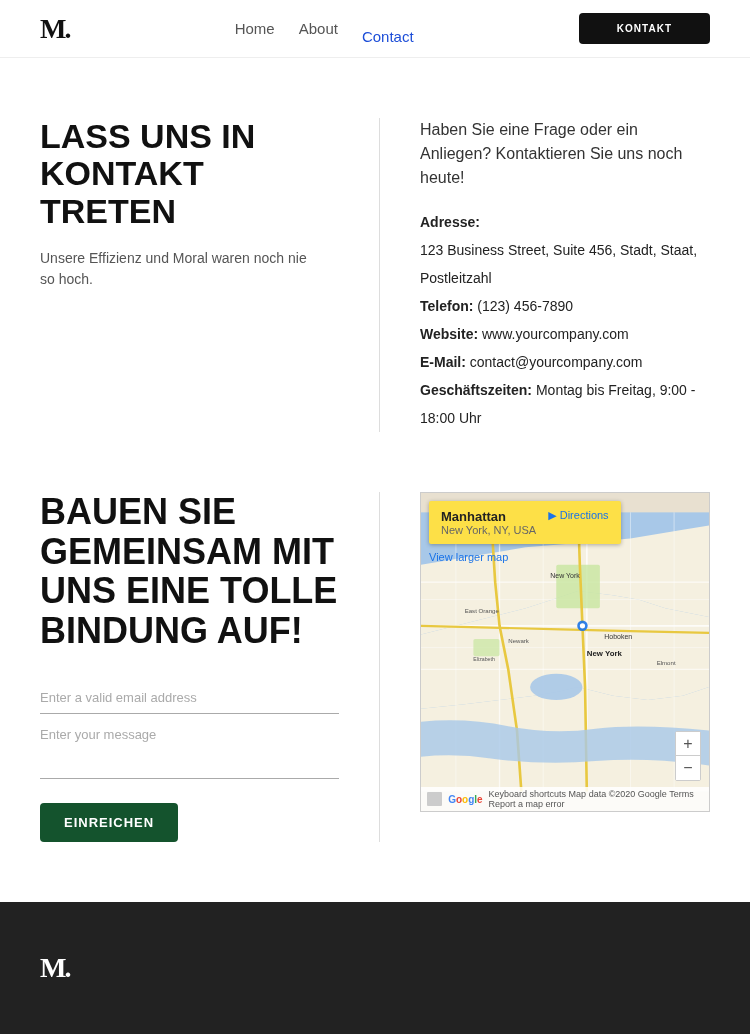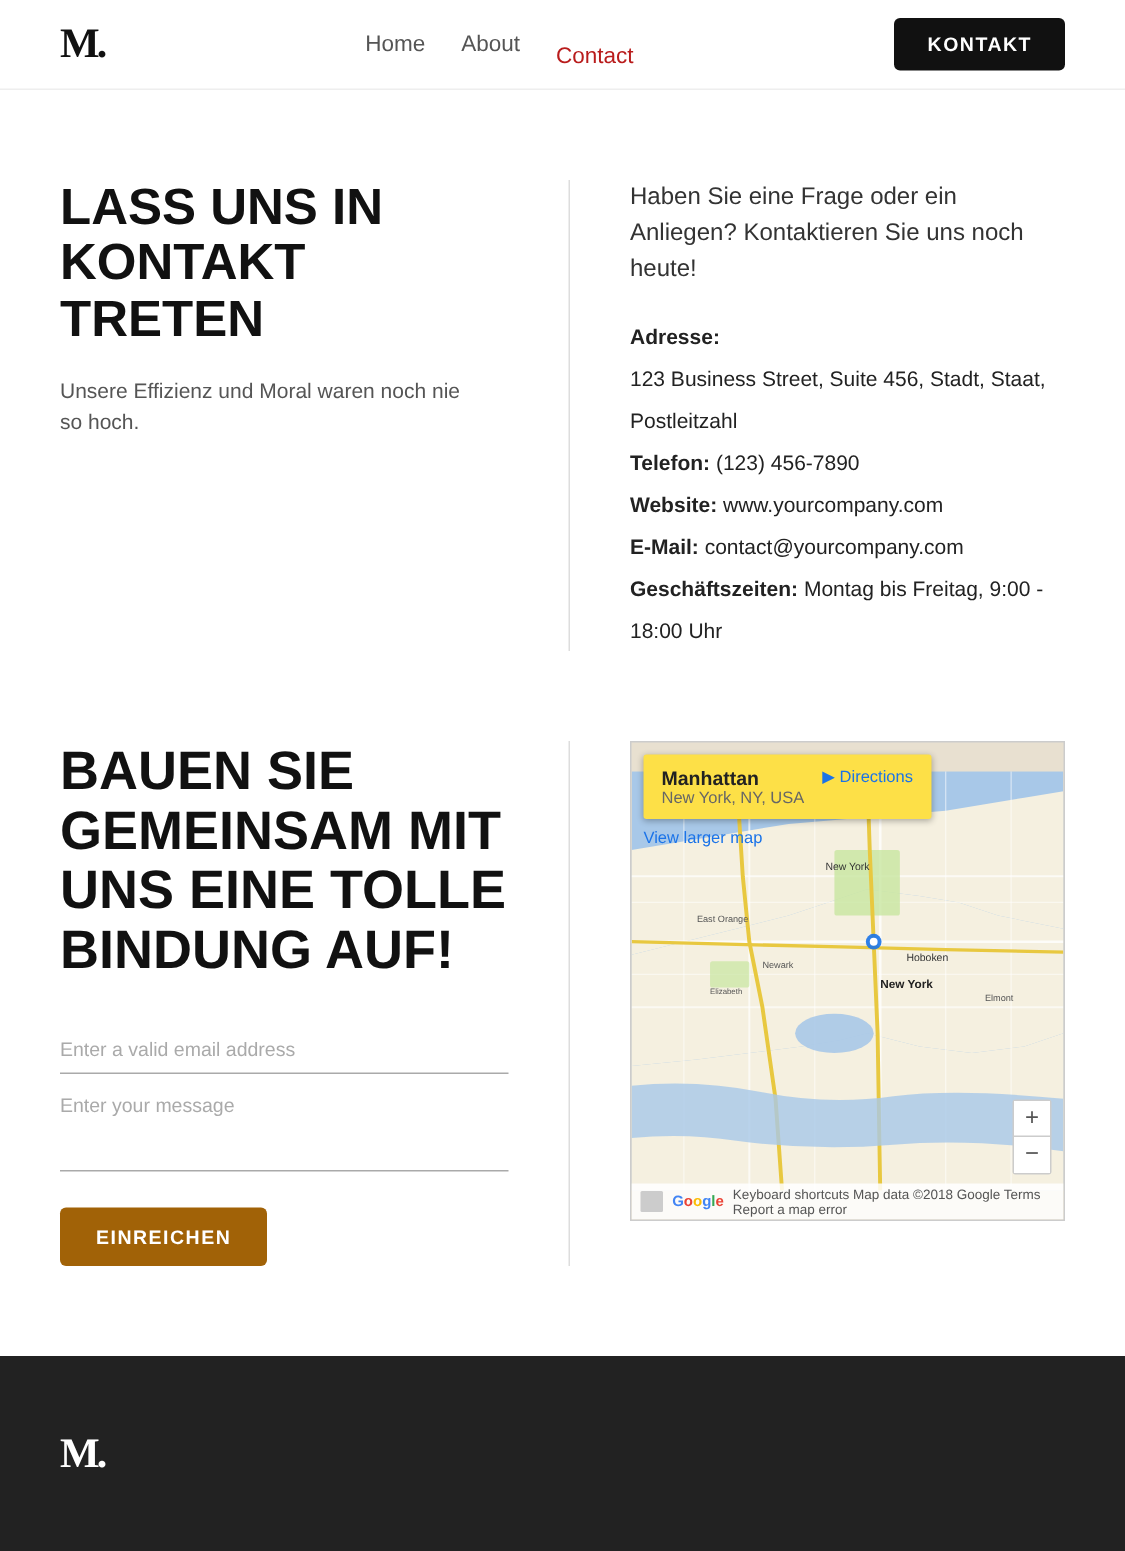--- a/index.html
+++ b/index.html
@@ -9,24 +9,24 @@
     nav {
       display: flex; align-items: center; justify-content: space-between;
       padding: 12px 40px; border-bottom: 1px solid #eee;
     }
     .logo {
       font-size: 28px; font-weight: 900; letter-spacing: -2px; color: #111;
       font-family: Georgia, serif;
     }
     .nav-links { display: flex; gap: 24px; align-items: center; }
     .nav-links a { text-decoration: none; color: #555; font-size: 15px; }
-    .nav-links a.active { color: #b91c1c; margin-top: 16px; }
+    .nav-links a.active { color: #1d4ed8; margin-top: 16px; }
     .nav-btn {
       background: #111; color: #fff; border: none; border-radius: 4px;
-      padding: 10px 22px; font-size: 13px; font-weight: bold; letter-spacing: 1px;
+      padding: 10px 38px; font-size: 10px; font-weight: bold; letter-spacing: 1px;
       cursor: pointer;
     }
 
     
     .main { padding: 60px 40px 0 40px; }
 
     
     .section1 { display: flex; gap: 0; margin-bottom: 60px; }
     .section1-left { flex: 0 0 340px; padding-right: 60px; border-right: 1px solid #ddd; }
     .section1-right { flex: 1; padding-left: 40px; }
@@ -60,21 +60,21 @@
     .form-input::placeholder { color: #aaa; }
     .form-full { margin-bottom: 5px; }
     .form-full .form-input { width: 100%; }
     .form-textarea {
       width: 100%; background: transparent; border: none; border-bottom: 1px solid #aaa;
       padding: 8px 0; font-size: 13px; color: #999; outline: none;
       resize: none; height: 60px; font-family: inherit;
     }
     .form-textarea::placeholder { color: #aaa; }
     .submit-btn {
-      background: #a16207; color: #fff; border: none; border-radius: 4px;
+      background: #14532d; color: #fff; border: none; border-radius: 4px;
       padding: 12px 24px; font-size: 13px; font-weight: bold; letter-spacing: 1px;
       cursor: pointer; margin-top: 16px; text-transform: uppercase;
     }
 
     
     .map-container {
       width: 100%; height: 320px; background: #e8e0d0; position: relative; overflow: hidden;
       border: 1px solid #ccc;
     }
     .map-svg { width: 100%; height: 100%; }
@@ -255,21 +255,21 @@
           <button>+</button>
           <button>−</button>
         </div>
 
         
         <div class="map-footer">
           <span style="display:inline-block; width:20px; height:14px; background:#ccc; vertical-align:middle; border-radius:1px;"></span>
           <span class="google-logo">
             <span>G</span><span>o</span><span>o</span><span>g</span><span>l</span><span>e</span>
           </span>
-          <span>Keyboard shortcuts   Map data ©2018 Google   Terms   Report a map error</span>
+          <span>Keyboard shortcuts   Map data ©2020 Google   Terms   Report a map error</span>
         </div>
       </div>
     </div>
   </div>
 
 </div>
 
 <footer>
   <div class="footer-logo">M.</div>
 

